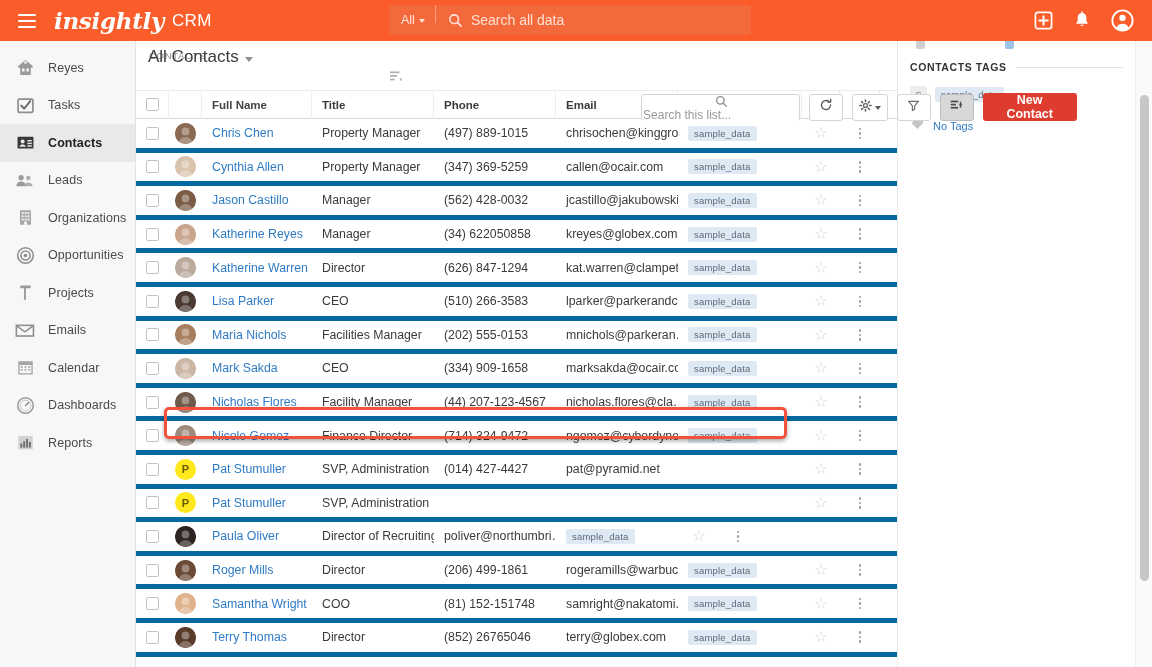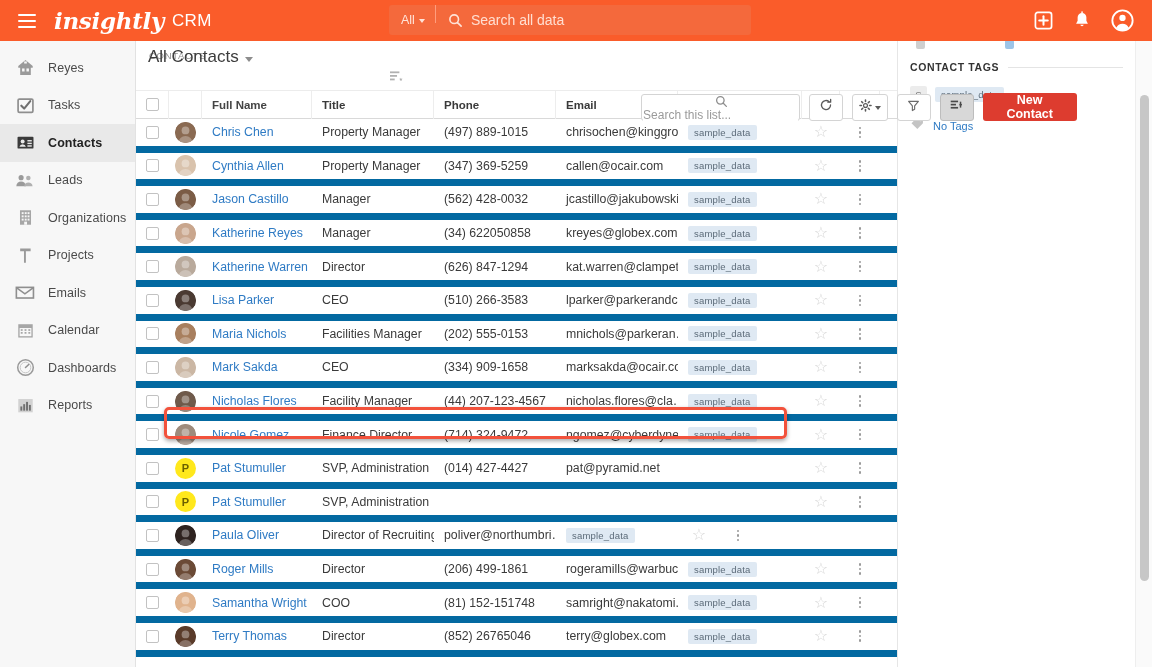--- a/index.html
+++ b/index.html
@@ -146,21 +146,21 @@
     display: flex; align-items: center;
   }
   .th {
     font-size: 11.5px; font-weight: bold; color: #444;
     height: 28px; display: flex; align-items: center;
     border-right: 1px solid #ededed; padding-left: 10px;
   }
   .tbody { }
   .trow {
     height: 33.6px; display: flex; align-items: center;
-    border-bottom: 7px solid #0369a1; position: relative;
+    border-bottom: 5px solid #0369a1; position: relative;
   }
   .cell {
     height: 33.6px; display: flex; align-items: center;
     padding-left: 10px; font-size: 12.3px; color: #333;
     overflow: hidden; white-space: nowrap;
   }
   .c-check { width: 33px; justify-content: center; padding-left: 0; }
   .c-avatar { width: 33px; justify-content: center; padding-left: 0; }
   .c-name { width: 110px; }
   .c-title { width: 122px; color: #3a3a3a; }
@@ -355,20 +355,30 @@
               <rect x="6" y="11.2" width="2" height="2"></rect>
               <rect x="9.2" y="11.2" width="2" height="2"></rect>
               <rect x="12.2" y="11.2" width="2" height="2"></rect>
               <rect x="8.6" y="14.4" width="3" height="3.2"></rect>
             </g>
           </svg>
       </span>
       <span class="nav-label">Organizations</span>
     </div>
 
+    <div class="nav-item">
+      <span class="nav-icon">
+        <svg width="19" height="19" viewBox="0 0 20 20">
+            <circle cx="10" cy="10" r="8.2" fill="none" stroke="#8f8f8f" stroke-width="1.7"></circle>
+            <circle cx="10" cy="10" r="4.8" fill="none" stroke="#8f8f8f" stroke-width="1.7"></circle>
+            <circle cx="10" cy="10" r="1.9" fill="#8f8f8f"></circle>
+          </svg>
+      </span>
+      <span class="nav-label">Opportunities</span>
+    </div>
 
     <div class="nav-item">
       <span class="nav-icon">
         <svg width="19" height="19" viewBox="0 0 20 20">
             <path d="M4.4 2.6h11v3h-5v12h-2v-12h-4z" fill="#9a9a9a"></path>
           </svg>
       </span>
       <span class="nav-label">Projects</span>
     </div>
 
@@ -1033,21 +1043,21 @@
 
     <div class="highlight-box"></div>
   </div>
 
   <div class="rightpanel">
     <div class="rp-partial">
       <i></i>
       <i class="blue"></i>
     </div>
     <div class="rp-section-title">
-      <span>CONTACT TAGS</span>
+      <span>CONTACTS TAGS</span>
       <span class="rp-rule"></span>
     </div>
     <div class="rp-row">
       <span class="rp-badge">S</span>
       <span class="tagchip">sample_data</span>
     </div>
     <div class="rp-row">
       <span>
         <svg width="15" height="15" viewBox="0 0 16 16">
             <path d="M1.6 7.6 7.6 1.6h6.2v6.2l-6 6z" fill="#c4c4c4"></path>

